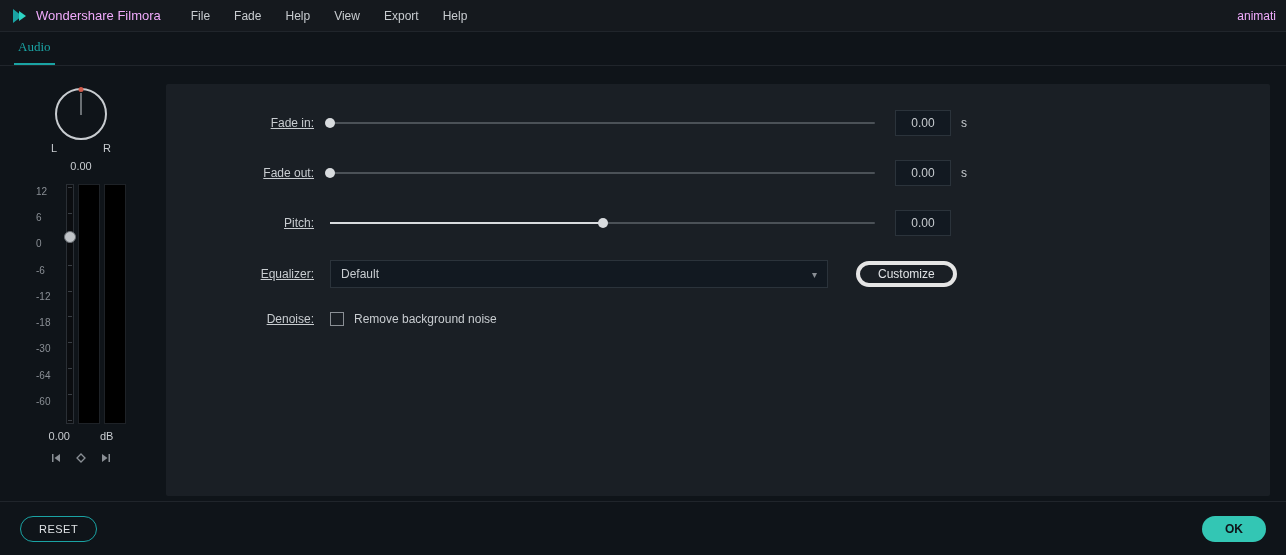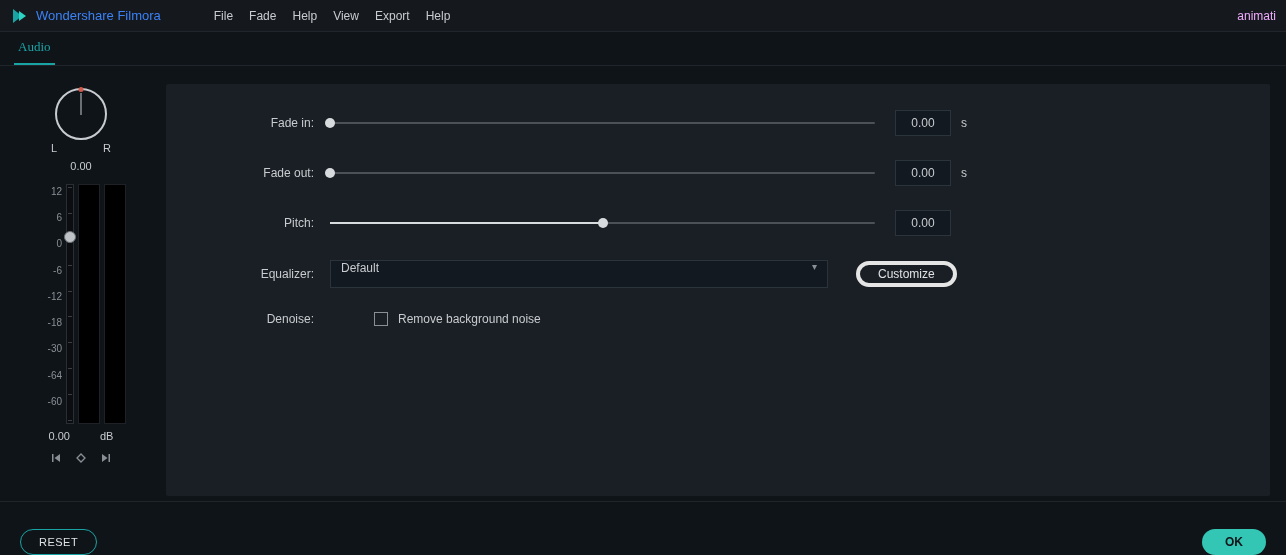--- a/index.html
+++ b/index.html
@@ -21,22 +21,22 @@
   align-items: center;
   padding: 0 10px;
   background: #15191e;
   border-bottom: 1px solid #20252b;
 }
 .logo {
   width: 18px; height: 18px;
   margin-right: 8px;
   display:flex;align-items:center;justify-content:center;
 }
-.app-title { font-size: 13px; color: #3b82f6; font-weight: 500; margin-right: 30px;}
-.menu-bar { display: flex; gap: 16px; margin-left: 23px; }
+.app-title { font-size: 13px; color: #f0abfc; font-weight: 500; margin-right: 30px;}
+.menu-bar { display: flex; gap: 24px; }
 .menu-item { font-size: 12px; color: #c8ccd0; cursor: pointer; }
 .right-tag { margin-left: auto; font-size: 12px; color:#f0abfc;}
 
 
 .tab-row {
   height: 34px;
   display: flex;
   align-items: flex-end;
   padding: 0 14px;
   border-bottom: 1px solid #20252b;
@@ -83,21 +83,20 @@
   display:flex;
   margin-top:12px;
   height: 240px;
   align-items:stretch;
 }
 .ticks{
   width:30px;
   display:flex;
   flex-direction:column;
   justify-content:space-between;
-  align-items:flex-end;
   padding-right: 4px;
   font-size:10px;
   color:#8a8f95;
   padding-top: 2px;
   padding-bottom: 2px;
 }
 .meter-track{
   width: 8px;
   background: #0b0d10;
   border:1px solid #2a2f35;
@@ -143,20 +142,21 @@
   align-items:center;
   margin-bottom: 24px;
 }
 .row.slim { margin-bottom: 12px; }
 .row-label{
   width: 130px;
   text-align:right;
   padding-right: 16px;
   font-size:12px;
   color:#c8ccd0;
+  text-decoration:underline;
 }
 .slider{
   position:relative;
   flex:0 0 545px;
   height: 12px;
   display:flex;
   align-items:center;
 }
 .slider .track{
   height:2px; width:100%; background:#4b5157; border-radius:1px; position:relative;
@@ -177,48 +177,48 @@
   margin-left: 20px;
   font-size:12px;
 }
 .unit{ margin-left:10px; font-size:12px; }
 
 .eq-select{
   flex:0 0 498px;
   height:28px;
   background:#121921;
   border:1px solid #2b333b;
-  display:flex; justify-content:space-between;
+  display:flex; align-items:center; justify-content:space-between;
   padding: 0 10px;
   cursor:pointer;
 }
 .chev{ font-size:10px; color:#8a8f95;}
 .btn-outline{
   margin-left: 28px;
   height:26px; padding:0 18px;
   border:4px solid #e5e5e5; border-radius:13px;
   background:transparent; color:#e0e3e6; font-size:12px;
   cursor:pointer;
 }
 
 .checkbox{
   width:14px;height:14px;border:1px solid #8a8f95; display:inline-block;
   margin-right:10px; cursor:pointer;
 }
-.check-row{ display:flex; align-items:center;margin-left:44px; }
+.check-row{ display:flex; align-items:center; }
 .check-row span{ font-size:12px; }
 
 
 .footer{
   position:absolute;
   left:0; right:0; bottom:0;
   height:54px;
   border-top:1px solid #20252b;
   display:flex;
-  align-items:flex-end;
+  align-items:center;
   padding: 0 20px;
 }
 .btn-reset{
   height:26px; padding: 0 18px;
   border:1.5px solid #1aa3a3; border-radius:13px;
   background:transparent; color:#e0e3e6; font-size:11px; letter-spacing:0.5px;
   cursor:pointer;
 }
 .btn-ok{
   margin-left:auto;

